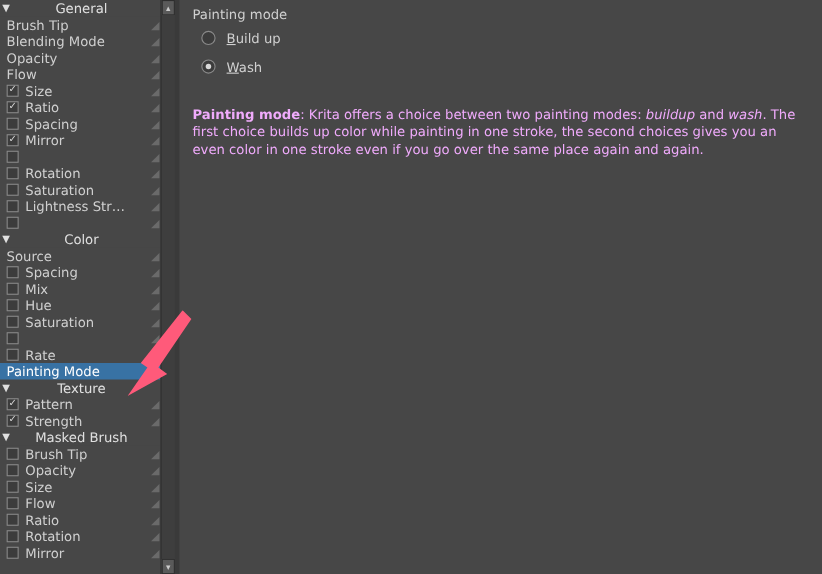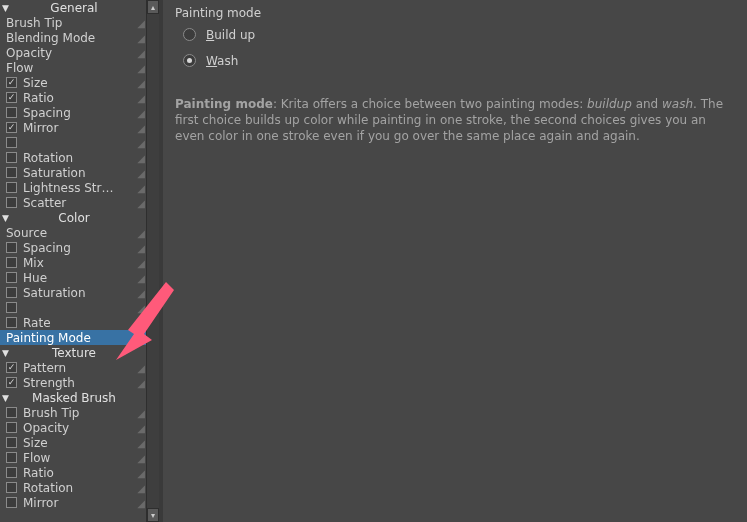--- a/index.html
+++ b/index.html
@@ -111,21 +111,21 @@
   }
   .radio.checked::after {
     content: "";
     width: 5px; height: 5px;
     border-radius: 50%;
     background: #d8d8d8;
   }
   .radio-label .ul { text-decoration: underline; }
   .desc {
     margin-top: 16px;
-    color: #a3a3a3;
+    color: #f0abfc;
     line-height: 1.35;
     max-width: 560px;
   }
   .desc .k { font-weight: bold; }
   .desc .i { font-style: italic; }
   
   .arrow-annot {
     position: absolute;
     left: 116px; top: 282px;
     width: 60px; height: 80px;
@@ -193,21 +193,20 @@
           <span class="label">Saturation</span>
           <span class="right-mark">◢</span>
         </div>
         <div class="row">
           <span class="cb"></span>
           <span class="label">Lightness Str…</span>
           <span class="right-mark">◢</span>
         </div>
         <div class="row">
           <span class="cb"></span>
-          <span class="label">Scatter</span>
           <span class="right-mark">◢</span>
         </div>
         <div class="section-header">
           <span class="tri">▼</span>
           <span class="label">Color</span>
         </div>
         <div class="row nocb">
           <span class="label">Source</span>
           <span class="right-mark">◢</span>
         </div>

